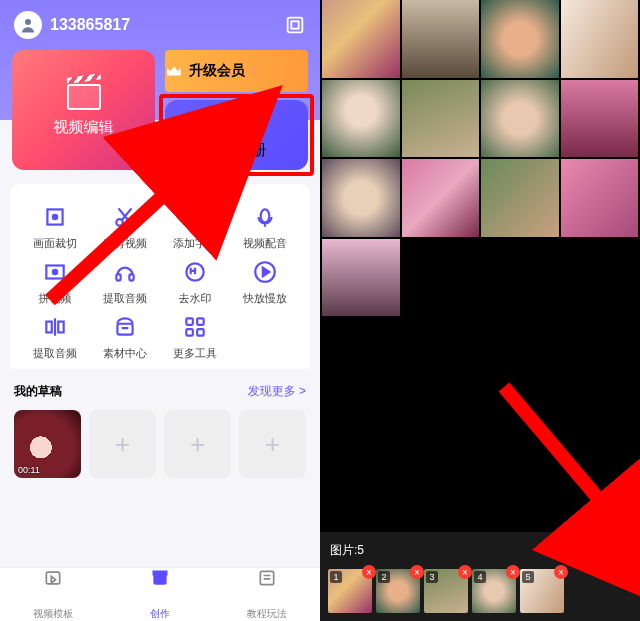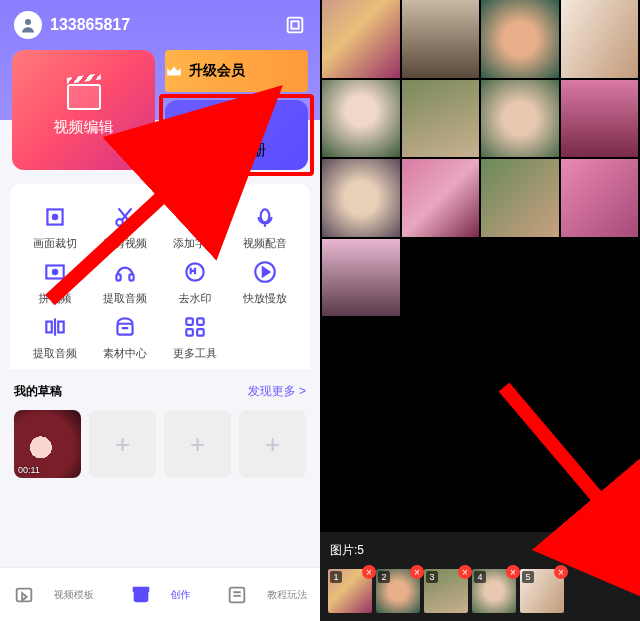--- a/index.html
+++ b/index.html
@@ -35,21 +35,21 @@
   .drafts-head { display: flex; justify-content: space-between; align-items: center; margin-bottom: 10px; }
   .drafts-title { font-size: 12px; font-weight: 700; }
   .drafts-more { font-size: 12px; color: #6a5cff; }
   .draft-row { display: flex; gap: 8px; }
   .draft-item { width: 68px; height: 68px; border-radius: 8px; background: #eee; display: flex; align-items: center; justify-content: center; position: relative; overflow: hidden; }
   .draft-item.filled { background: radial-gradient(circle at 40% 55%, #f7d7d0 0 20%, #7a1f2a 20% 60%, #2a0a10 100%); text-align: right; }
   .draft-time { position: absolute; left: 4px; bottom: 3px; font-size: 9px; color: #fff; text-shadow: 0 0 2px #000; }
   .plus { font-size: 26px; color: #c5c5d5; }
 
   .bottom-nav { position: absolute; bottom: 0; left: 0; right: 0; height: 54px; background: #fff; border-top: 1px solid #eee; display: flex; }
-  .nav-item { flex: 1; display: flex; flex-direction: row; align-items: center; justify-content: center; font-size: 10px; color: #888; gap: 19px; }
+  .nav-item { flex: 1; display: flex; flex-direction: column; align-items: center; justify-content: center; font-size: 10px; color: #888; gap: 19px; }
   .nav-item.active { color: #5b4dff; }
   .nav-item .nico { width: 22px; height: 22px; }
 
   
   .arrow-red { position: absolute; pointer-events: none; }
   .arrow-red svg { overflow: visible; }
 
   
   .right-panel { background: #000; color: #fff; }
   .header-r { height: 40px; display: flex; align-items: center; justify-content: center; position: relative; font-size: 14px; }

